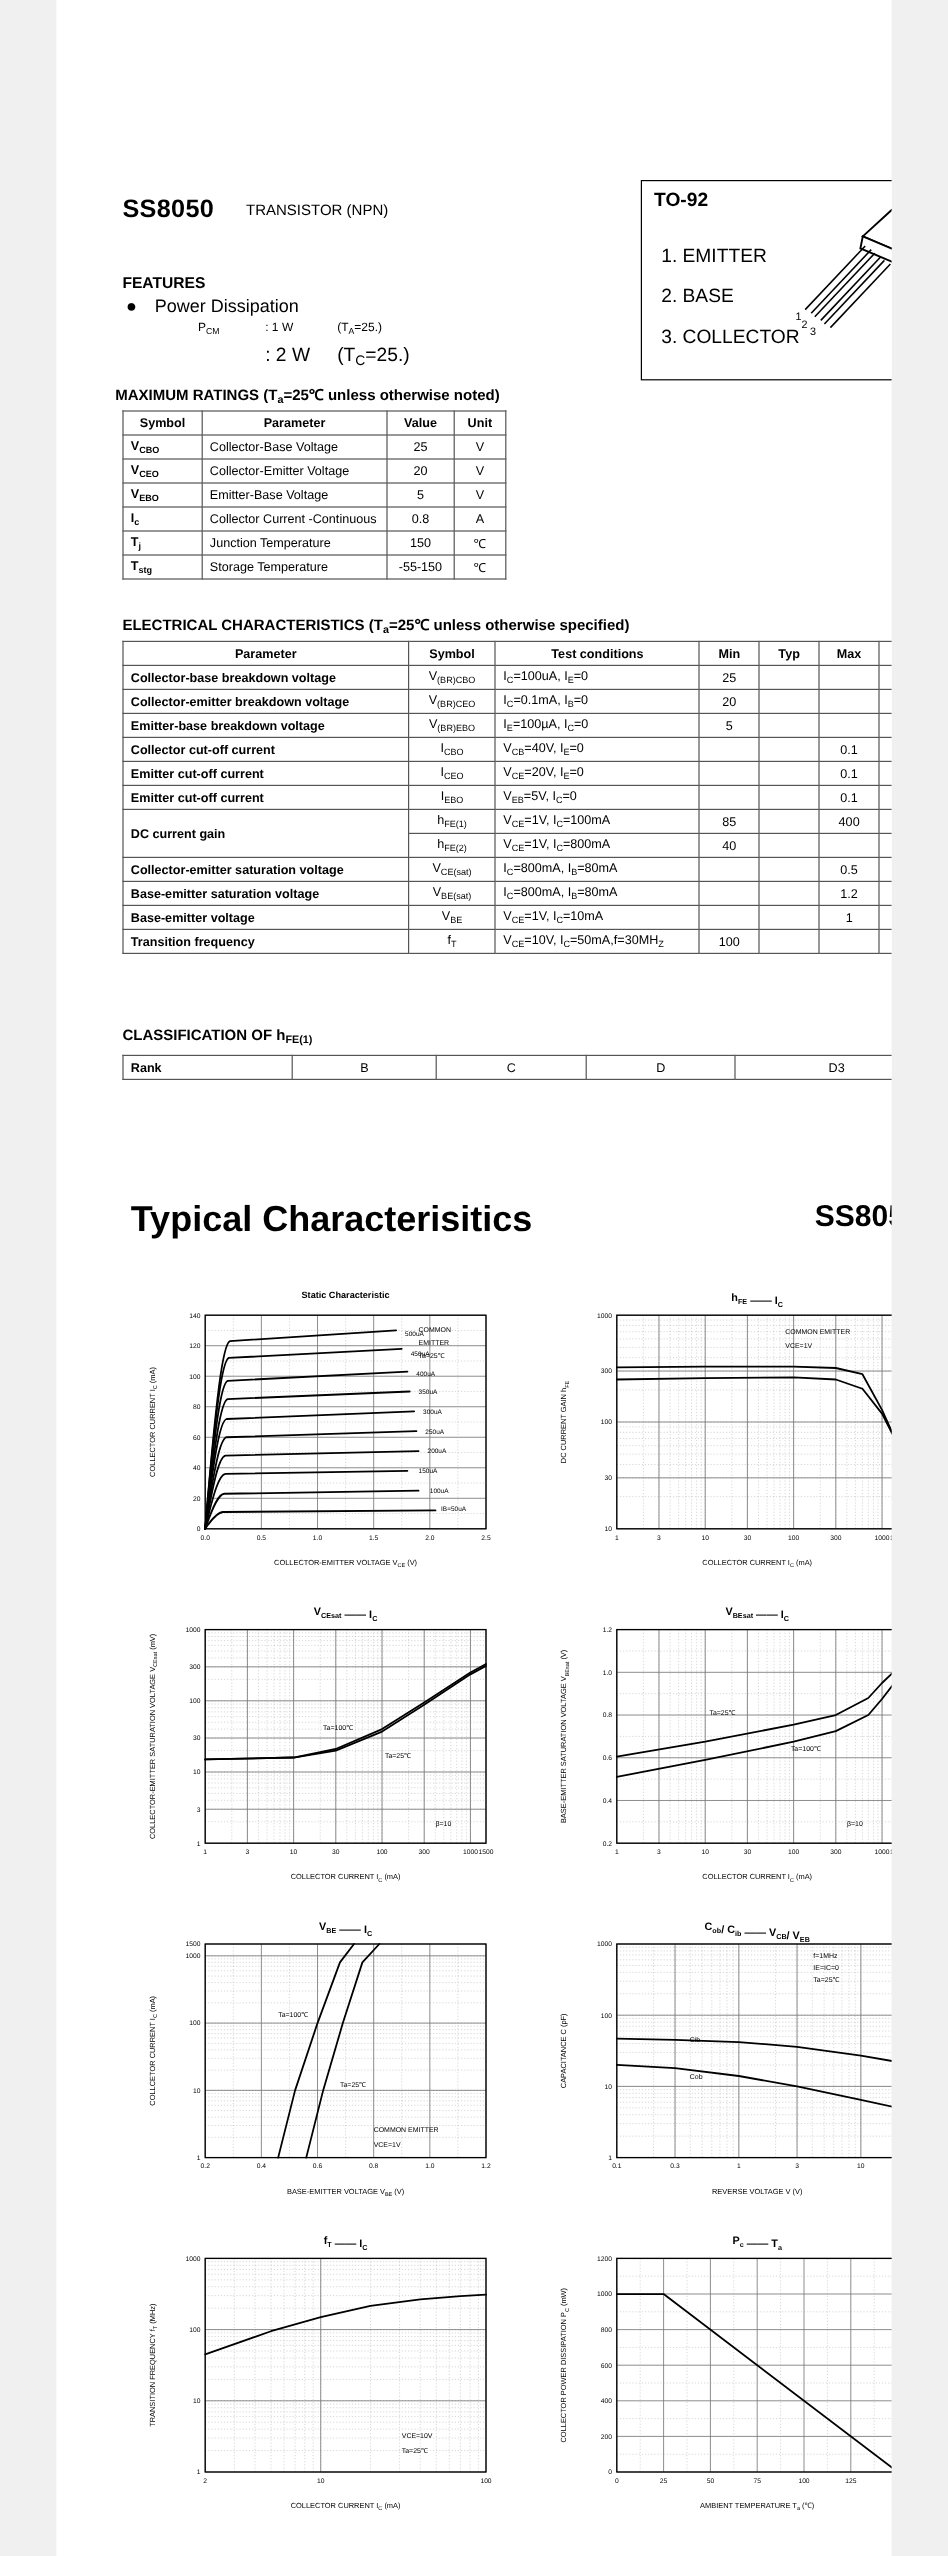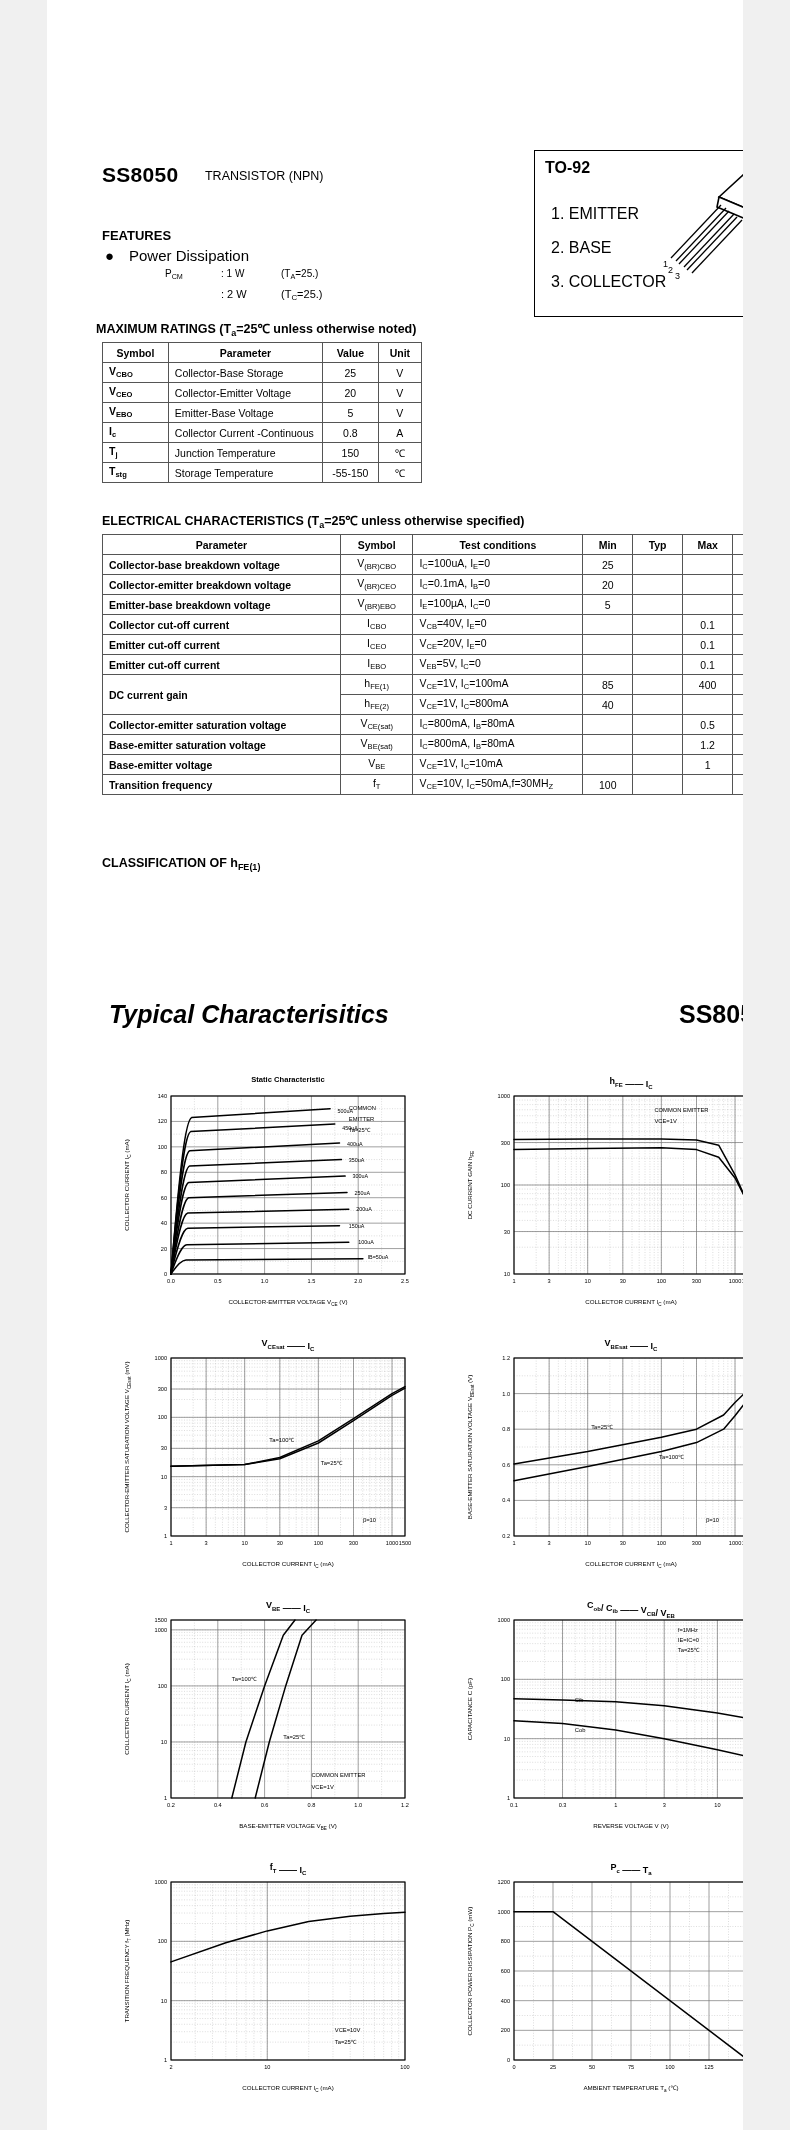--- a/index.html
+++ b/index.html
@@ -8,21 +8,21 @@
 
   
   .hdr{position:absolute;left:55px;top:163px;}
   .part-no{font-size:21px;font-weight:bold;letter-spacing:.3px;display:inline-block;}
   .part-sub{font-size:12.5px;display:inline-block;margin-left:22px;vertical-align:2px;}
 
   .features-title{position:absolute;left:55px;top:228px;font-size:13px;font-weight:bold;}
   .feat-bullet{position:absolute;left:58px;top:248px;font-size:15px;line-height:1;}
   .feat-line1{position:absolute;left:82px;top:247px;font-size:15px;}
   .feat-line2{position:absolute;left:118px;top:268px;font-size:10px;}
-  .feat-line3{position:absolute;left:118px;top:288px;font-size:11px;}
+  .feat-line3{position:absolute;left:118px;top:288px;font-size:16px;}
   .w1{display:inline-block;width:56px;}
   .w2{display:inline-block;width:60px;}
 
   
   .pkgbox{position:absolute;left:487px;top:150px;width:246px;height:165px;border:1.6px solid #000;background:#fff;}
   .pkg-title{position:absolute;left:10px;top:8px;font-size:16px;font-weight:bold;}
   .pkg-li{position:absolute;left:16px;font-size:16px;}
   .pkg-li.a{top:54px;}
   .pkg-li.b{top:88px;}
   .pkg-li.c{top:122px;}
@@ -37,21 +37,21 @@
   table td,table th{border:1px solid #555;font-size:10.5px;padding:0 4px;height:19px;text-align:center;font-weight:normal;color:#000;}
   table th{font-weight:bold;}
   .lft{text-align:left;padding-left:6px;}
   .bld{font-weight:bold;}
 
   #max-table{left:55px;top:342px;width:320px;}
   #elec-table{left:55px;top:534px;width:680px;}
   #class-table{left:55px;top:879px;width:680px;}
 
   
-  .tc-title{position:absolute;left:62px;top:1000px;font-size:25px;font-weight:bold;font-style:italic;}
+  .tc-title{position:absolute;left:62px;top:1000px;font-size:30px;font-weight:bold;}
   .tc-part{position:absolute;left:632px;top:1000px;font-size:25px;font-weight:bold;}
 
   .chart{position:absolute;}
   .chart svg{display:block;}
 </style>
 </head>
 <body>
 
 <div class="page">
 
@@ -104,21 +104,21 @@
         <tr>
       <th style="width:62px">Symbol</th>
       <th style="width:168px">Parameter</th>
       <th style="width:52px">Value</th>
       <th style="width:38px">Unit</th>
     </tr>
       </thead>
     <tbody id="max-body">
         <tr>
           <td class="lft bld">V<sub>CBO</sub></td>
-          <td class="lft">Collector-Base Storage</td>
+          <td class="lft">Collector-Base Voltage</td>
           <td>25</td>
           <td>V</td>
         </tr>
         <tr>
           <td class="lft bld">V<sub>CEO</sub></td>
           <td class="lft">Collector-Emitter Voltage</td>
           <td>20</td>
           <td>V</td>
         </tr>
         <tr>
@@ -272,20 +272,27 @@
           <td>MHz</td>
         </tr>
       </tbody>
   </table>
 
   <div class="sec" style="left:55px;top:856px;">
     <span>CLASSIFICATION OF h</span><sub>FE(1)</sub>
   </div>
   <table id="class-table">
     <tbody id="class-body">
+        <tr>
+          <td class="lft bld" style="width:130px">Rank</td>
+          <td>B</td>
+          <td>C</td>
+          <td>D</td>
+          <td>D3</td>
+        </tr>
       </tbody>
   </table>
 
   <div class="tc-title">Typical Characterisitics</div>
   <div class="tc-part">SS8050</div>
 
   <div class="chart" id="ch0" style="left:72px;top:1068px;">
       <svg width="300" height="240">
         <g>
           <line x1="52" y1="28" x2="52" y2="206" stroke="#777" stroke-width="0.7"></line>

